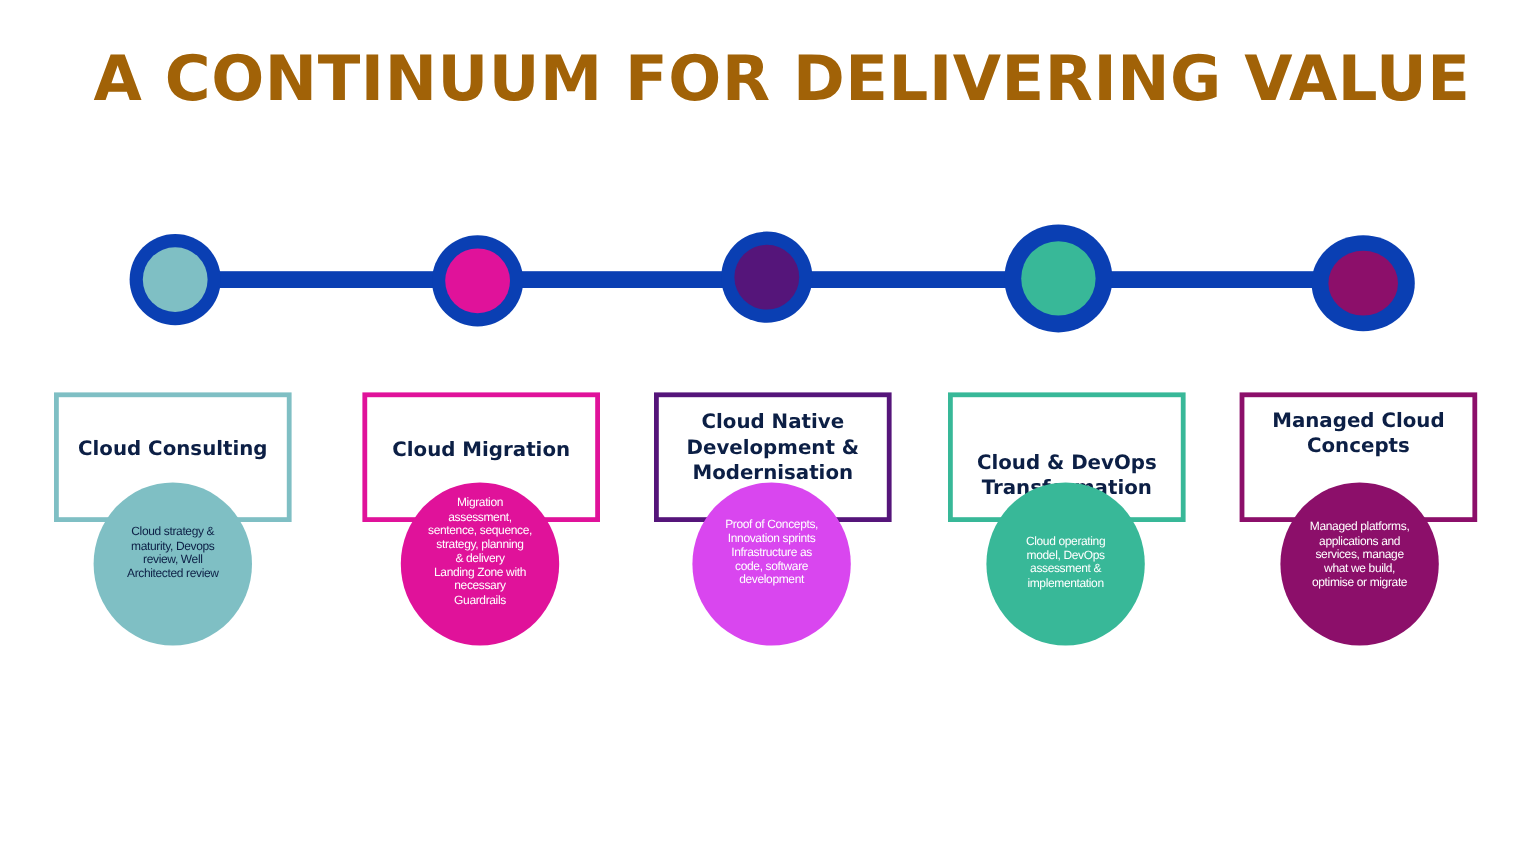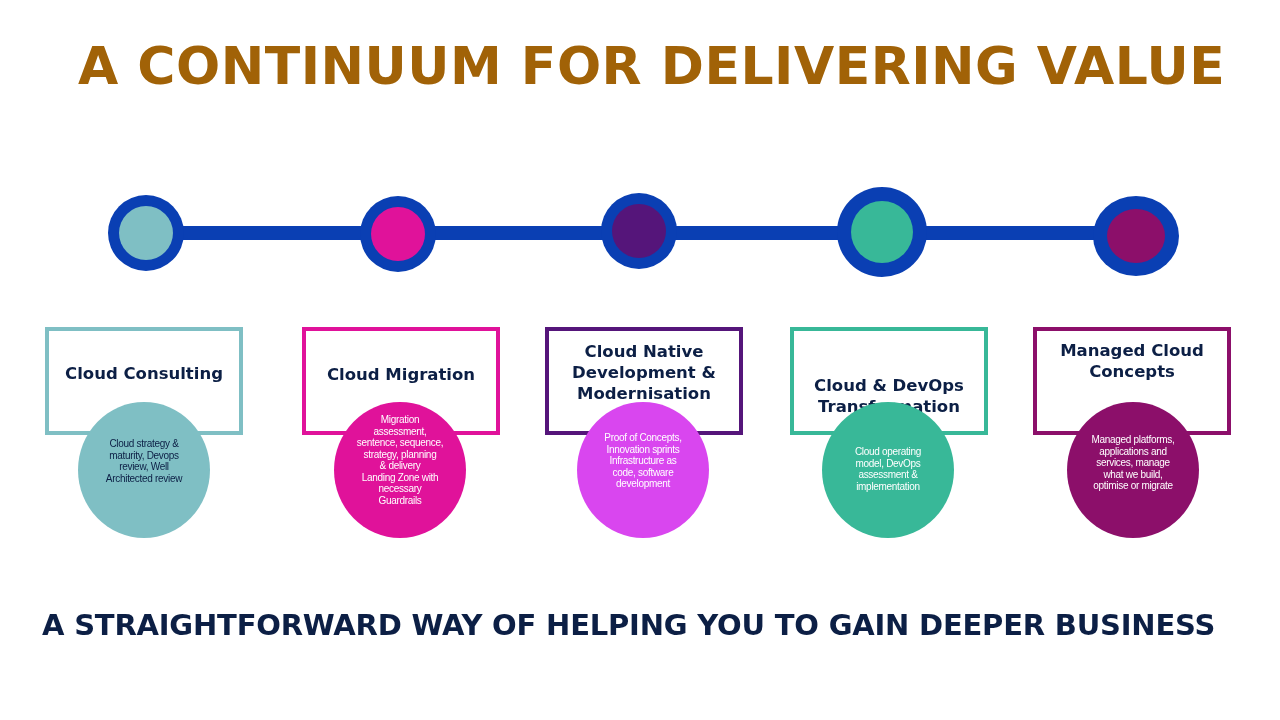--- a/index.html
+++ b/index.html
@@ -200,14 +200,14 @@
 </div>
 <div class="bubble" style="left: 1067px; padding-top: 32px; background: rgb(140, 15, 106); color: rgb(255, 255, 255);">
   <span class="bubble-text">Managed platforms,
 applications and
 services, manage
 what we build,
 optimise or migrate</span>
 </div>
 
 <p class="tagline">
-  <span>A STRAIGHTFORWARD WAY OF HELPING YOU TO GAIN DEEPER BUSINESS</span><br>
+  <br>
 </p>
 
 </body></html>

